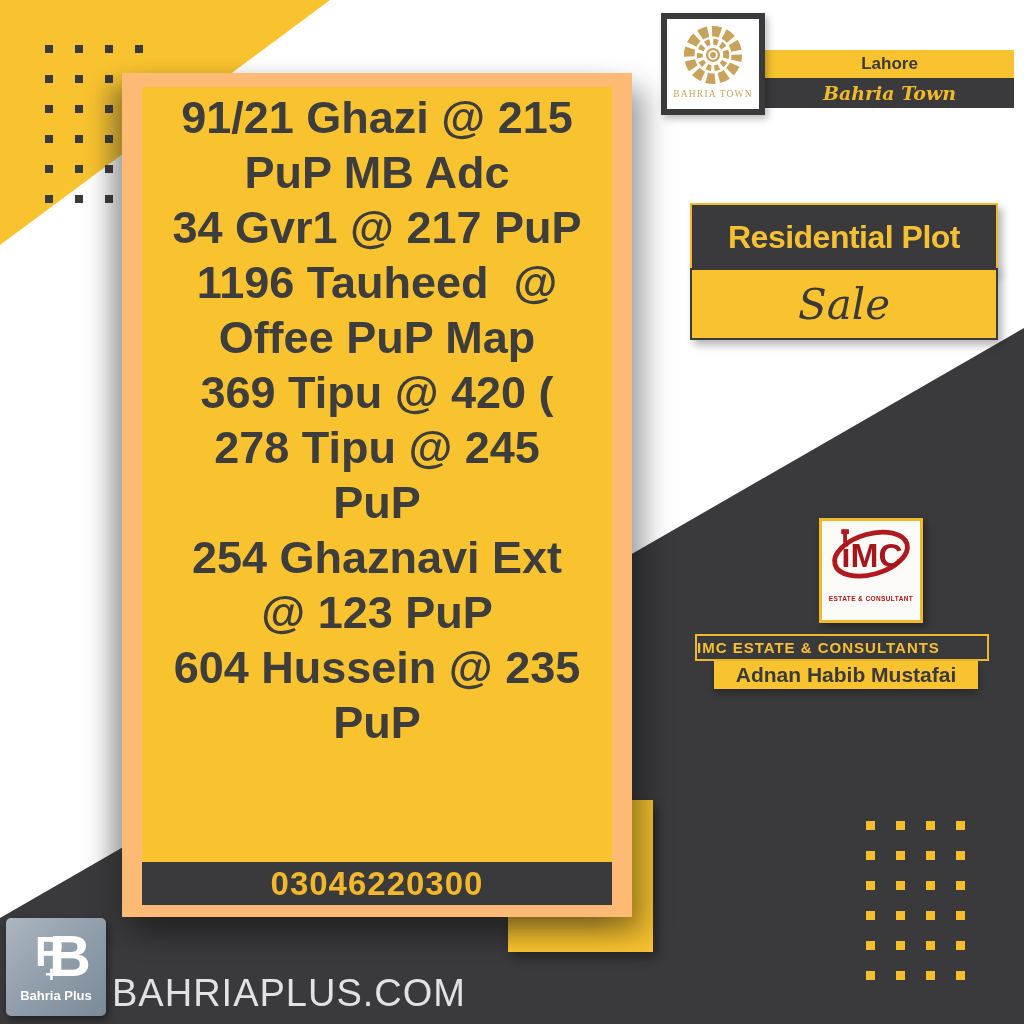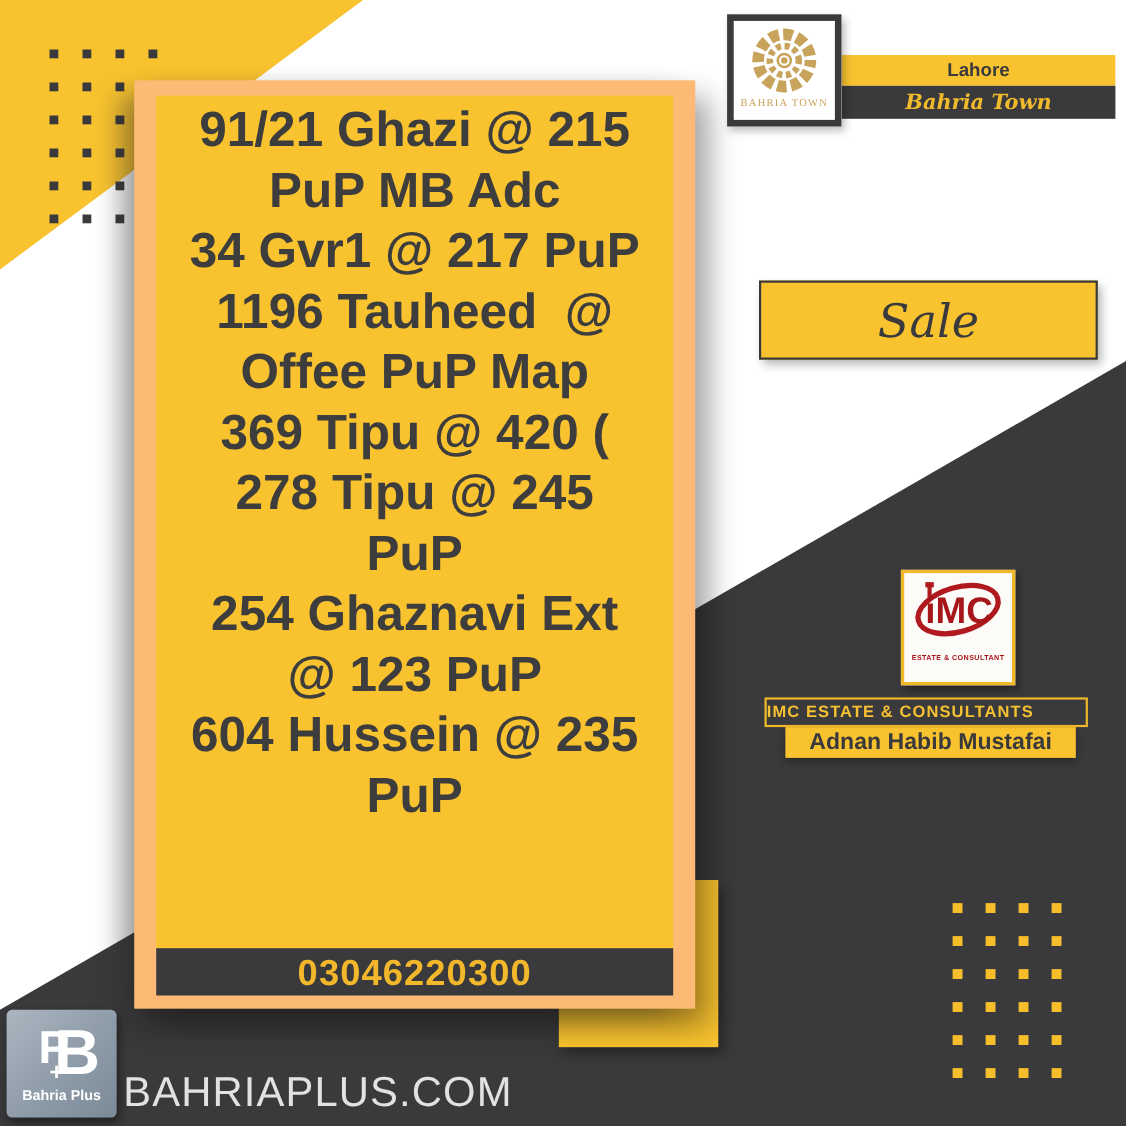--- a/index.html
+++ b/index.html
@@ -45,21 +45,21 @@
         display:flex;align-items:center;justify-content:center;z-index:5;}
   .brand-bar span{font-family:"DejaVu Serif",serif;font-style:italic;font-weight:bold;
         font-size:19px;color:#F0BA2C;}
 
   
   .plot-box{position:absolute;left:690px;top:203px;width:308px;height:69px;background:#3A3A3C;
         border:2px solid #EDB92E;box-sizing:border-box;z-index:5;
         display:flex;align-items:center;justify-content:center;
         box-shadow:4px 5px 8px rgba(0,0,0,.30);}
   .plot-box span{font-size:32px;font-weight:bold;color:#F5C032;letter-spacing:-0.5px;}
-  .sale-box{position:absolute;left:690px;top:255px;width:308px;height:72px;background:#F9C32F;
+  .sale-box{position:absolute;left:690px;top:268px;width:308px;height:72px;background:#F9C32F;
         border:2px solid #3A3A3C;box-sizing:border-box;z-index:5;
         display:flex;align-items:center;justify-content:center;
         box-shadow:4px 5px 8px rgba(0,0,0,.30);}
   .sale-box span{font-family:"DejaVu Serif",serif;font-style:italic;font-size:42px;color:#3A3A3C;}
 
   
   .imc-box{position:absolute;left:797px;top:518px;width:104px;height:105px;background:#fdfbf8;
         border:3px solid #EFB92A;box-sizing:border-box;z-index:5;
         display:flex;flex-direction:column;align-items:center;justify-content:flex-start;
         box-shadow:3px 4px 7px rgba(0,0,0,.35);margin-left:22px;}
@@ -175,20 +175,23 @@
     </svg>
     <div class="bt-caption">BAHRIA TOWN</div>
   </div>
   <div class="city-bar">
     <span>Lahore</span>
   </div>
   <div class="brand-bar">
     <span>Bahria Town</span>
   </div>
 
+  <div class="plot-box">
+    <span>Residential Plot</span>
+  </div>
   <div class="sale-box">
     <span>Sale</span>
   </div>
 
   <div class="imc-box">
     <svg width="96" height="74" viewBox="0 0 100 76">
       <ellipse cx="50" cy="34" rx="39" ry="21" fill="none" stroke="#B0191E" stroke-width="5" transform="rotate(-16 50 34)"></ellipse>
       <rect x="21" y="12" width="4" height="10" fill="#B0191E"></rect>
       <rect x="19" y="8" width="8" height="5" fill="#B0191E"></rect>
       <text x="51" y="47" text-anchor="middle" font-family="Liberation Sans, sans-serif" font-size="35" font-weight="bold" fill="#A6161B">iMC</text>

